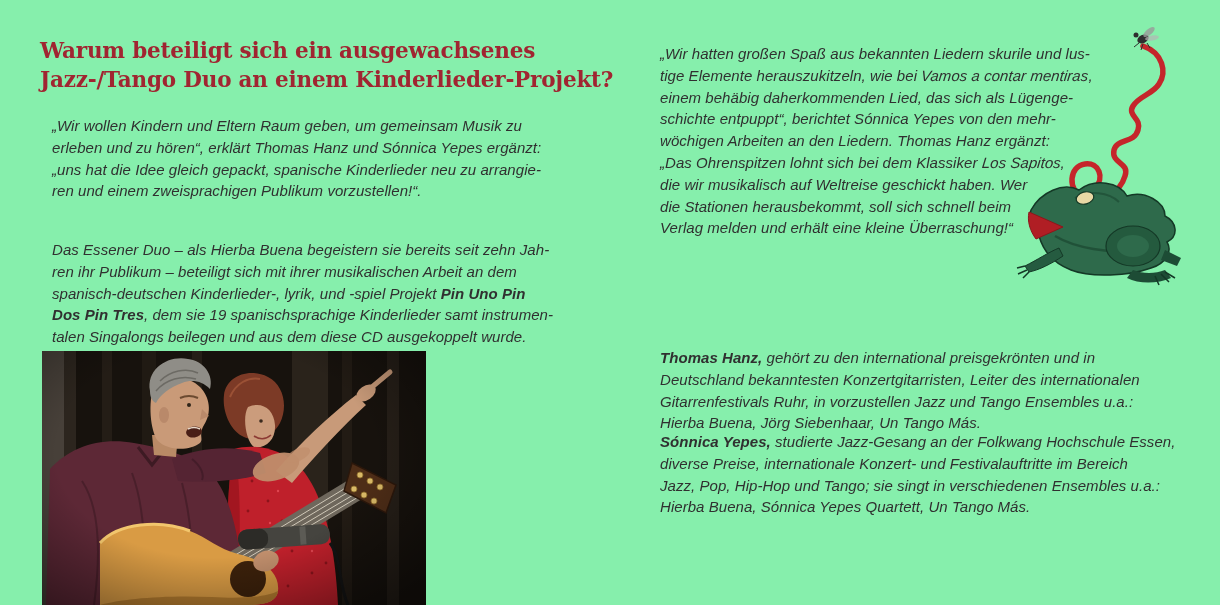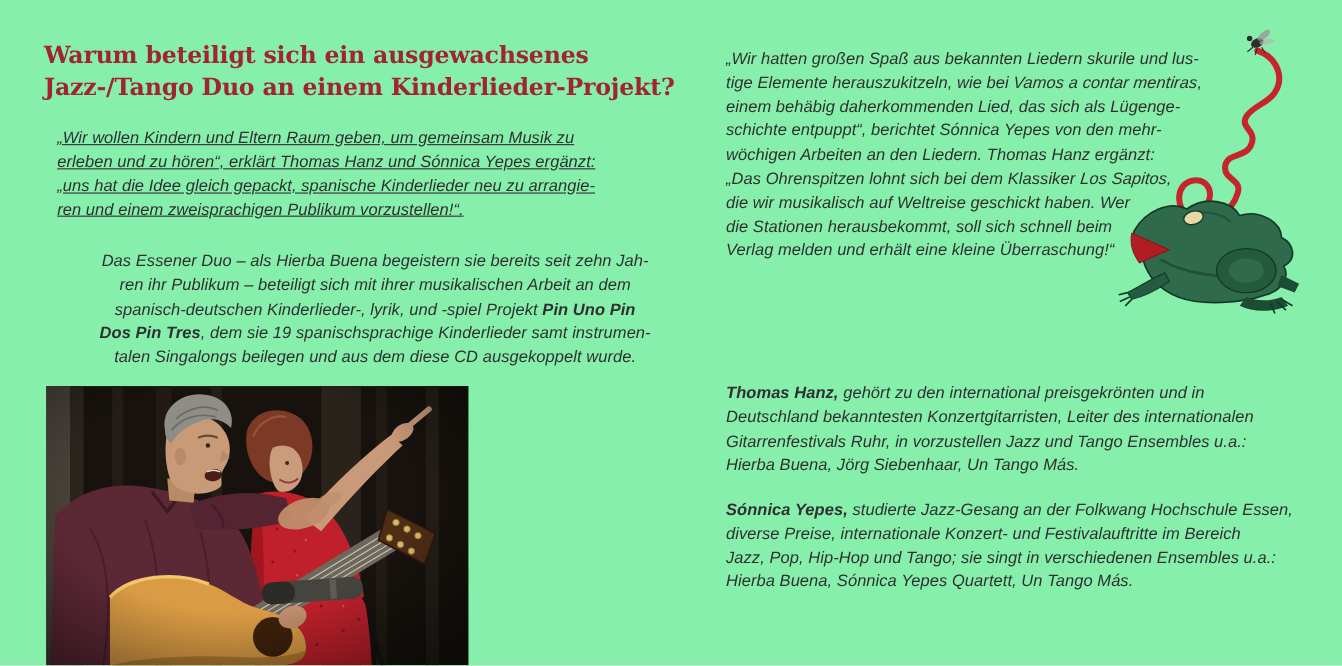--- a/index.html
+++ b/index.html
@@ -39,26 +39,26 @@
   .illus{left:1015px;top:22px;width:192px;height:272px;pointer-events:none;}
 </style>
 </head>
 <body>
 
 <div class="page">
 
   <h1 class="abs col-left-x heading" style="top:36px;">Warum beteiligt sich ein ausgewachsenes
 Jazz-/Tango Duo an einem Kinderlieder-Projekt?</h1>
 
-  <p class="abs col-left-x body" style="top:103px;text-decoration:underline;">„Wir wollen Kindern und Eltern Raum geben, um gemeinsam Musik zu
+  <p class="abs col-left-x body" style="top:103px;">„Wir wollen Kindern und Eltern Raum geben, um gemeinsam Musik zu
 erleben und zu hören“, erklärt Thomas Hanz und Sónnica Yepes ergänzt:
 „uns hat die Idee gleich gepackt, spanische Kinderlieder neu zu arrangie-
 ren und einem zweisprachigen Publikum vorzustellen!“.</p>
 
-  <p class="abs col-left-x body" style="top:215px;text-align:center;"><span>Das Essener Duo – als Hierba Buena begeistern sie bereits seit zehn Jah-
+  <p class="abs col-left-x body" style="top:227px;"><span>Das Essener Duo – als Hierba Buena begeistern sie bereits seit zehn Jah-
 ren ihr Publikum – beteiligt sich mit ihrer musikalischen Arbeit an dem
 spanisch-deutschen Kinderlieder-, lyrik, und -spiel Projekt </span><span class="b">Pin Uno Pin
 Dos Pin Tres</span><span>, dem sie 19 spanischsprachige Kinderlieder samt instrumen-
 talen Singalongs beilegen und aus dem diese CD ausgekoppelt wurde.</span></p>
 
   <div class="abs photo-frame">
     <svg viewBox="0 0 384 254" width="384" height="254">
       <defs>
         <radialGradient id="vg" cx="45%" cy="40%" r="75%">
           <stop offset="55%" stop-color="rgba(0,0,0,0)"></stop>
@@ -177,21 +177,21 @@
 die wir musikalisch auf Weltreise geschickt haben. Wer
 die Stationen herausbekommt, soll sich schnell beim
 Verlag melden und erhält eine kleine Überraschung!“</span></p>
 
 
   <p class="abs col-right-x body" style="top:335px;"><span class="b">Thomas Hanz,</span><span> gehört zu den international preisgekrönten und in
 Deutschland bekanntesten Konzertgitarristen, Leiter des internationalen
 Gitarrenfestivals Ruhr, in vorzustellen Jazz und Tango Ensembles u.a.:
 Hierba Buena, Jörg Siebenhaar, Un Tango Más.</span></p>
 
-  <p class="abs col-right-x body" style="top:441px;font-style:italic;"><span class="b">Sónnica Yepes,</span><span> studierte Jazz-Gesang an der Folkwang Hochschule Essen,
+  <p class="abs col-right-x body" style="top:419px;font-style:italic;"><span class="b">Sónnica Yepes,</span><span> studierte Jazz-Gesang an der Folkwang Hochschule Essen,
 diverse Preise, internationale Konzert- und Festivalauftritte im Bereich
 Jazz, Pop, Hip-Hop und Tango; sie singt in verschiedenen Ensembles u.a.:
 Hierba Buena, Sónnica Yepes Quartett, Un Tango Más.</span></p>
 
   <div class="abs illus">
     <svg viewBox="0 0 190 270" width="190" height="270">
 
       <path d="M128,24 C148,31 152,50 144,62 C138,72 124,74 118,84 C112,94 127,96 123,108 C119,122 102,116 99,128 C96,142 115,140 110,154 C105,171 84,184 68,176 C52,168 54,144 70,142 C84,140 90,156 80,166 C70,176 52,186 42,192 C37,195 34,198 31,203" stroke="#c5252b" stroke-width="5.5" fill="none" stroke-linecap="round" stroke-linejoin="round"></path>
 
       <g>

